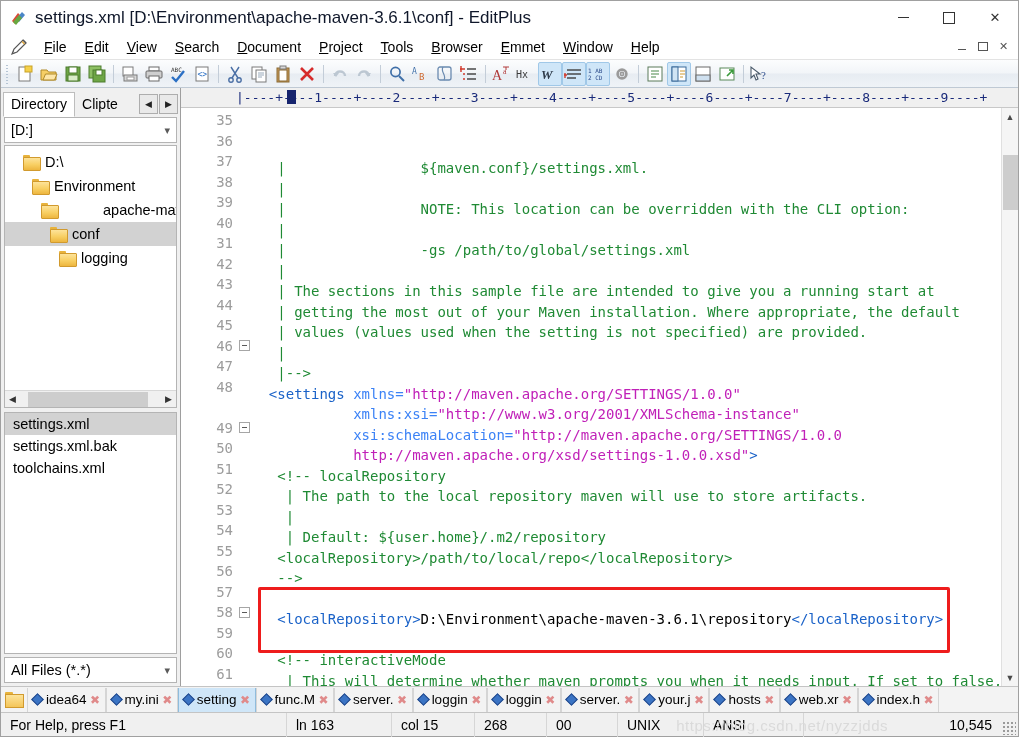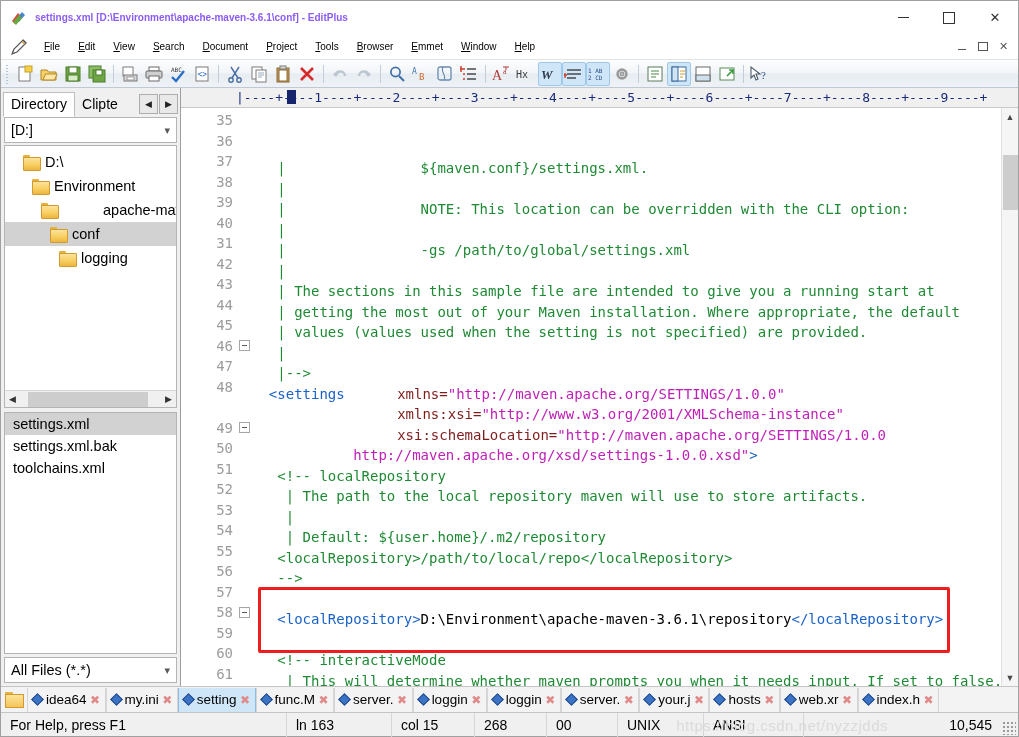--- a/index.html
+++ b/index.html
@@ -24,21 +24,21 @@
     height: 33px; flex: 0 0 33px;
     background: #ffffff;
     display: flex; align-items: center;
     position: relative;
   }
   .titlebar .app-icon {
     width: 16px; height: 16px; margin-left: 10px; margin-right: 8px;
     position: relative; flex: 0 0 16px;
   }
   .titlebar .title-text {
-    font-size: 10px; color: #8b5cf6; white-space: nowrap; font-weight: bold;
+    font-size: 17px; color: #0f172a; white-space: nowrap;
   }
   .wincontrols { margin-left: auto; display: flex; height: 33px; }
   .wincontrols > div {
     width: 46px; height: 33px;
     display: flex; align-items: center; justify-content: center;
     color: #333; font-size: 13px;
   }
   .wc-min::before { content: ""; display: block; width: 11px; height: 1px; background: #333; }
   .wc-max::before { content: ""; display: block; width: 10px; height: 10px; border: 1px solid #333; }
   .wc-close { font-size: 16px; font-family: "Liberation Sans", sans-serif; }
@@ -49,21 +49,21 @@
     background: #ffffff;
     display: flex; align-items: center;
     border-bottom: 1px solid #e3e3e3;
     position: relative;
   }
   .menubar .pencil-icon {
     width: 20px; height: 20px; margin-left: 8px; margin-right: 6px;
     position: relative; flex: 0 0 20px;
   }
   .menu-item {
-    font-size: 10px; color: #000;
+    font-size: 14px; color: #000;
     padding: 2px 9px; white-space: nowrap;
   }
   .menu-item u { text-decoration: underline; }
   .doc-controls { margin-left: auto; display: flex; padding-right: 4px; }
   .doc-controls > div {
     width: 21px; height: 20px; font-size: 11px; color: #555;
     display: flex; align-items: center; justify-content: center;
   }
   .dc-min::before { content:""; display:block; width:8px;height:1px;background:#555; margin-top:6px;}
   .dc-max::before { content:""; display:block; width:8px;height:7px;border:1px solid #555;}
@@ -202,21 +202,21 @@
     margin-left: 0px;
   }
   .code {
     flex: 1 1 auto; min-width: 0; background: #fff; position: relative;
     font-family: "DejaVu Sans Mono", monospace; font-size: 14px;
     padding-top: 2px; overflow: hidden; white-space: pre;
   }
   .cl { height: 20.5px; line-height: 20.5px; white-space: pre; }
   .c-com { color: #1f8a34; }
   .c-tag { color: #1a62c8; }
-  .c-attr { color: #7f1d1d; margin-left: 44px; }
+  .c-attr { color: #3b82f6; }
   .c-val { color: #c020b8; }
   .c-txt { color: #000; }
   .redbox {
     position: absolute; border: 3px solid #ee1c1c; border-radius: 2px;
     pointer-events: none;
   }
   .vscroll {
     width: 17px; flex: 0 0 17px; background: #f5f5f5; border-left: 1px solid #e0e0e0;
     display: flex; flex-direction: column; align-items: center;
     position: relative;

